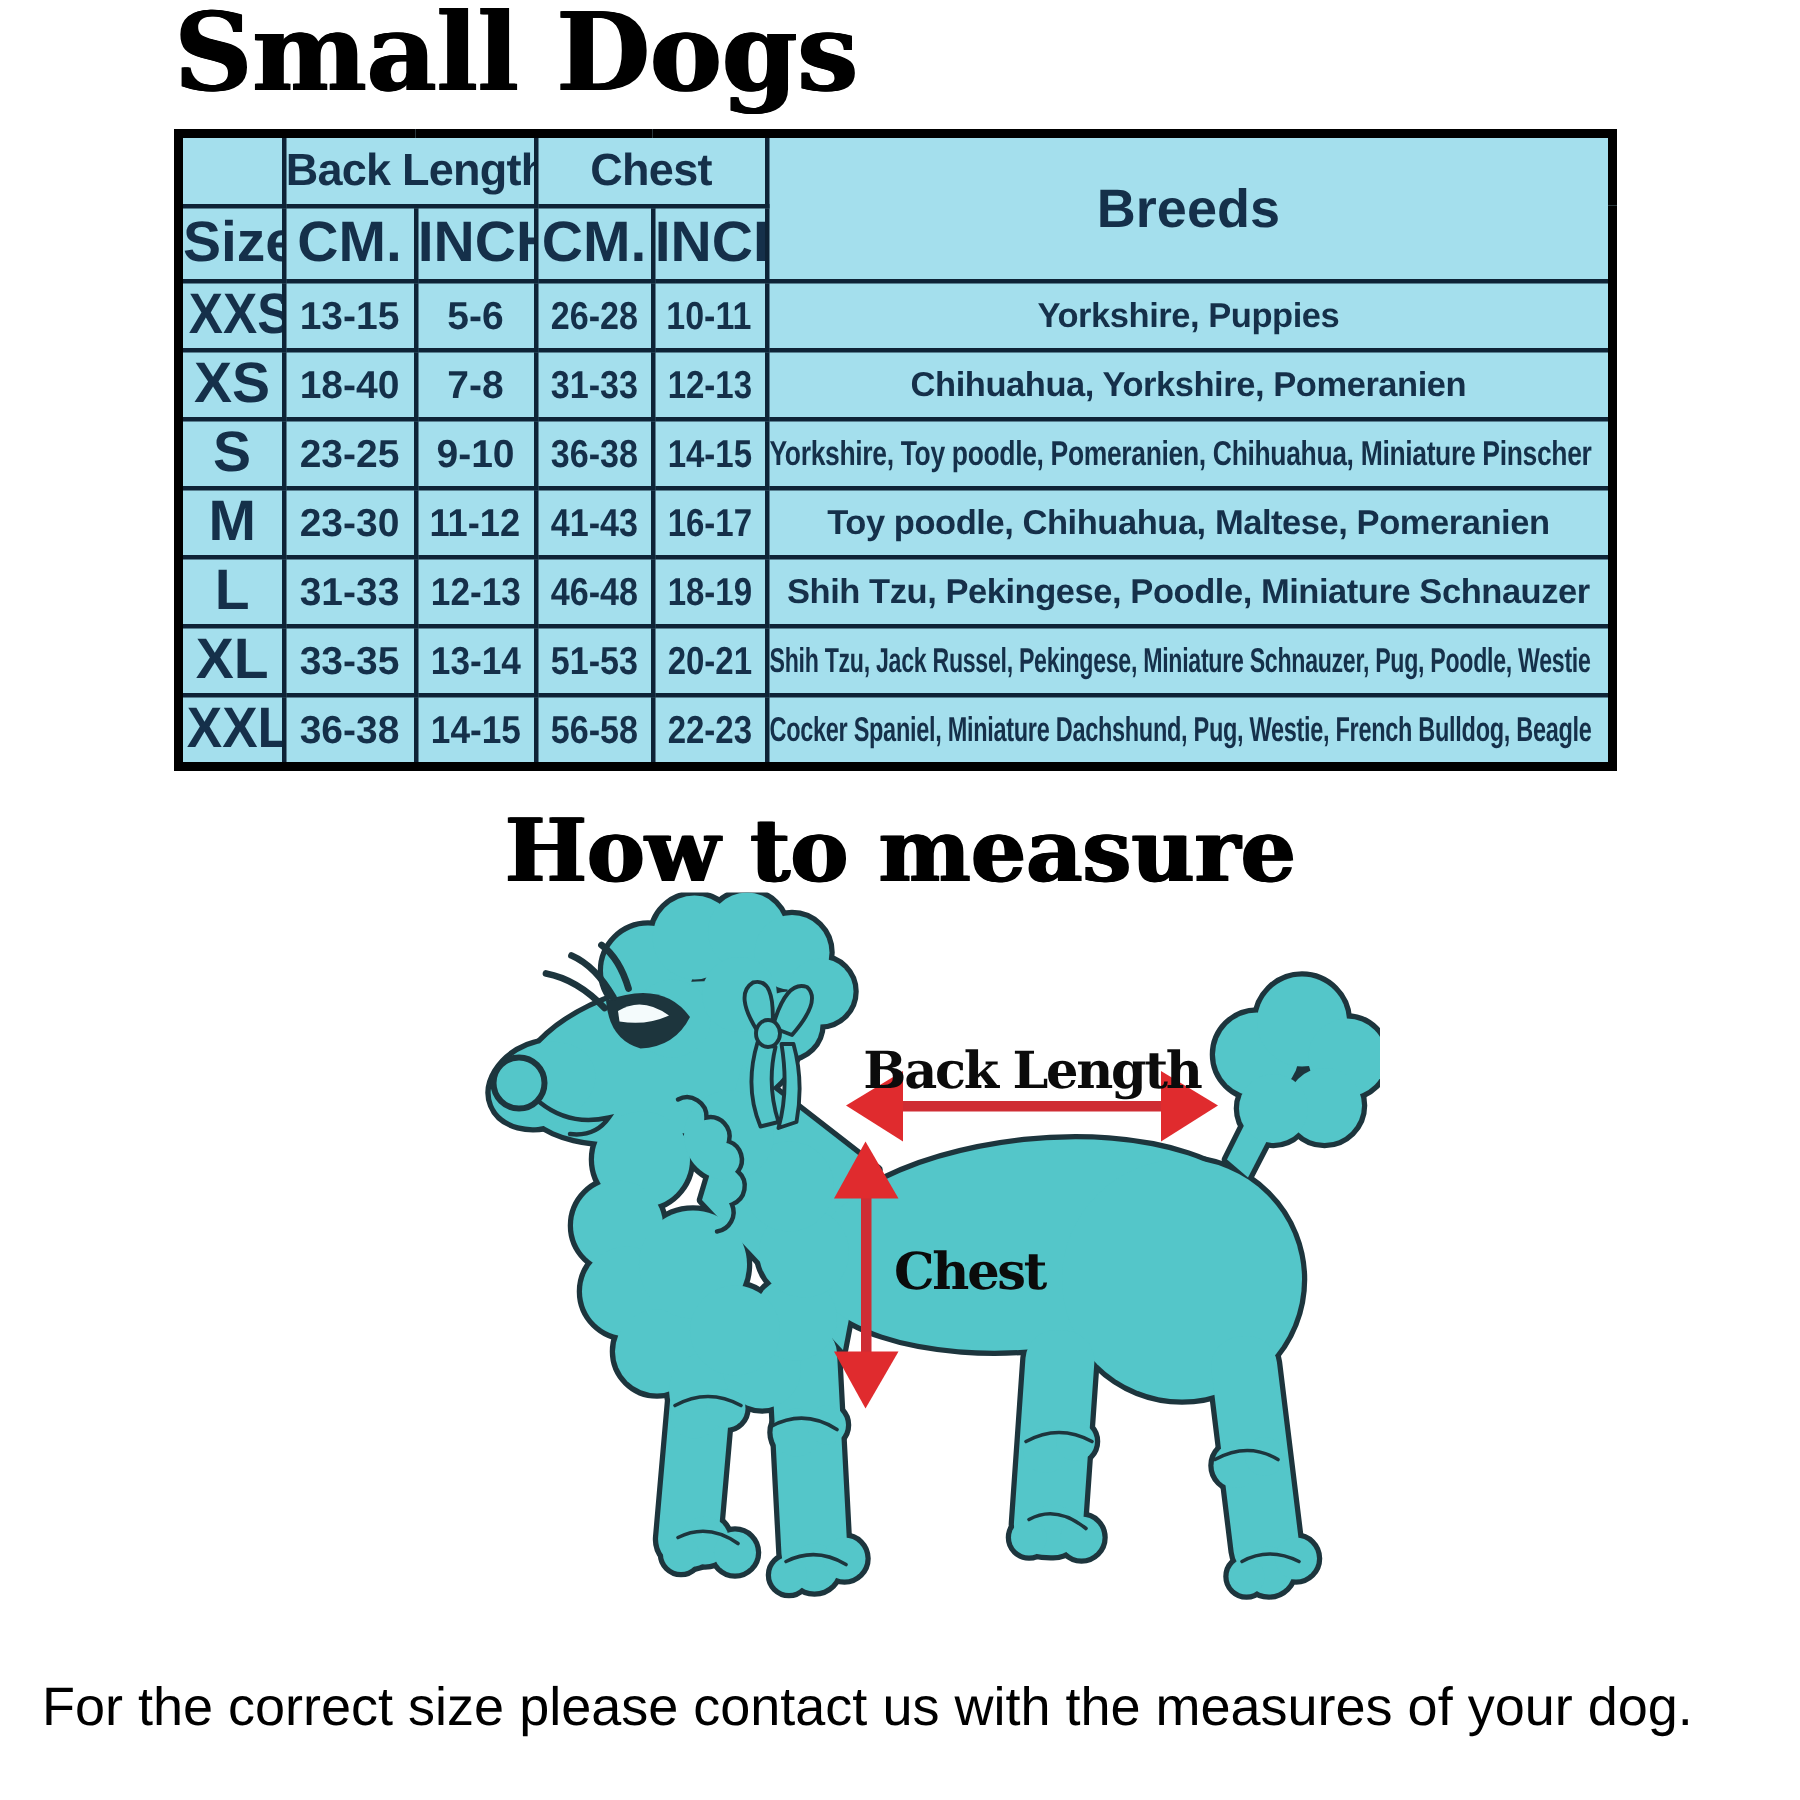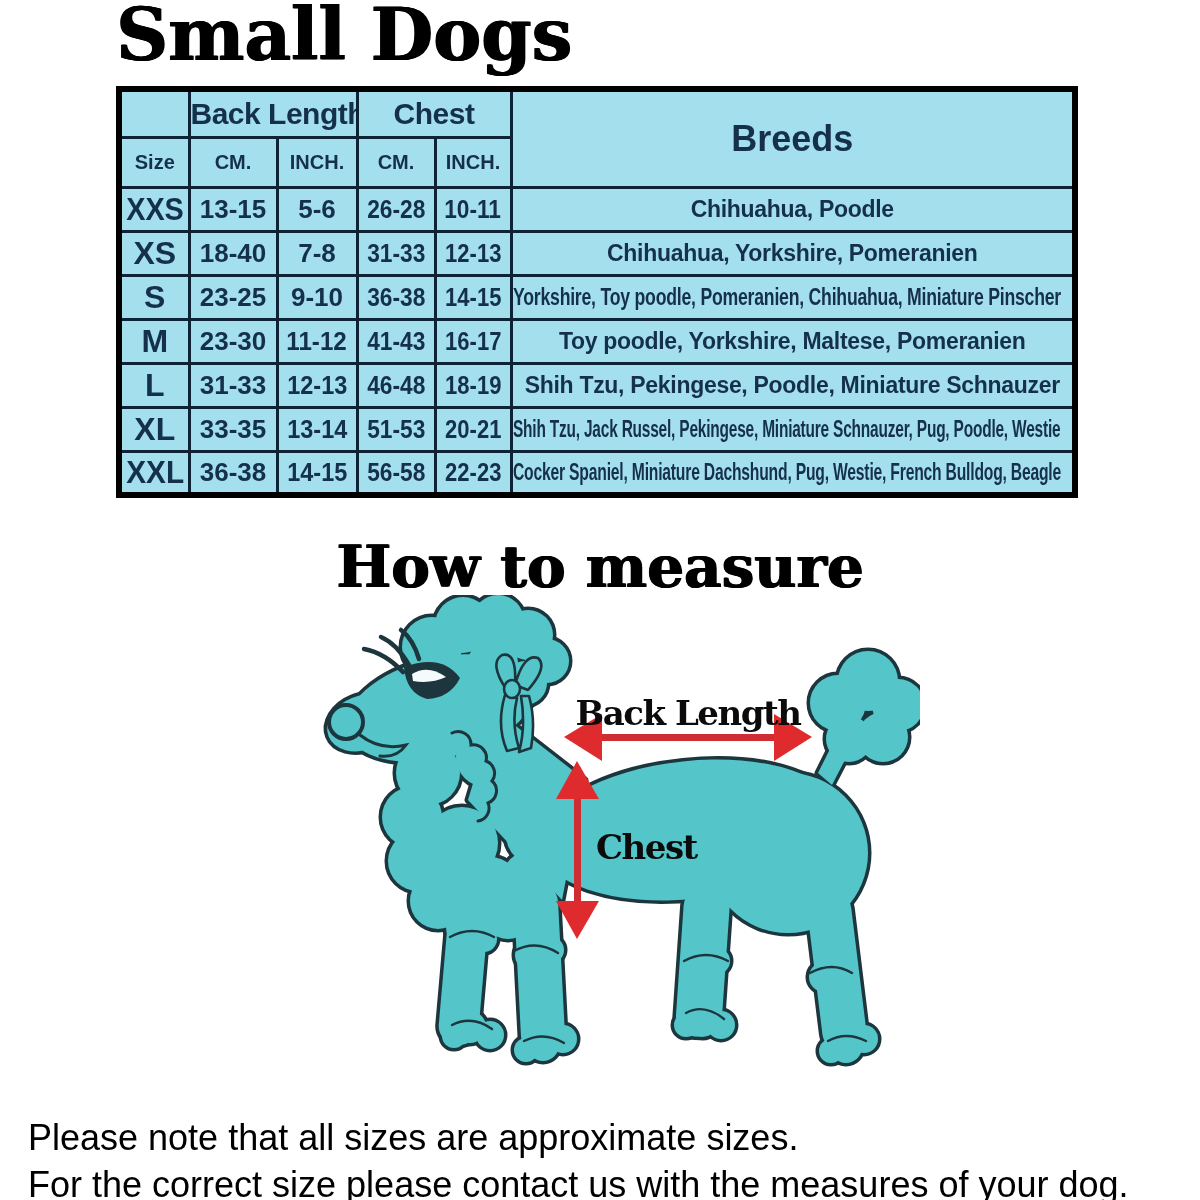--- a/index.html
+++ b/index.html
@@ -41,22 +41,22 @@
   table.size-chart td{
     border:3px solid var(--table-border);
     text-align:center;vertical-align:middle;padding:0;overflow:hidden;
     color:var(--navy);font-weight:bold;white-space:nowrap;
   }
   tr.gh-row{height:48px;}
   tr.ch-row{height:50px;}
   tr.data-row{height:44px;}
   td.group-h{font-size:30px;letter-spacing:-0.5px;}
   td.breeds-h{font-size:36px;}
-  td.red-h{color:var(--red-text);font-size:20px;}
-  td.size{font-size:32px;}
+  td.red-h{color:var(--red-text);font-size:38px;}
+  td.size{font-size:38px;}
   td.num{font-size:26px;}
   td.breeds{text-align:left;padding-left:7px;font-size:23px;letter-spacing:-0.3px;}
   td .fit{display:inline-block;transform-origin:center center;white-space:nowrap;}
   td.breeds .fit{transform-origin:left center;}
 
   .diagram{position:absolute;left:300px;top:595px;width:620px;height:500px;}
   .dog-stroke{fill:var(--dog);stroke:var(--outline);stroke-width:7;stroke-linejoin:round;}
   .dog-fill{fill:var(--dog);}
   .dark-fill{fill:var(--outline);}
   .white-fill{fill:#f4fbfc;}
@@ -106,21 +106,21 @@
         <td class="red-h">INCH.</td>
         <td class="red-h">CM.</td>
         <td class="red-h">INCH.</td>
       </tr>
     <tr class="data-row">
           <td class="size"><span class="fit" style="transform: scaleX(0.9);">XXS</span></td>
           <td class="num"><span class="fit">13-15</span></td>
           <td class="num"><span class="fit">5-6</span></td>
           <td class="num"><span class="fit" style="transform: scaleX(0.875);">26-28</span></td>
           <td class="num"><span class="fit" style="transform: scaleX(0.871);">10-11</span></td>
-          <td class="breeds"><span class="fit">Chihuahua, Poodle</span></td>
+          <td class="breeds"><span class="fit">Yorkshire, Puppies</span></td>
         </tr>
         <tr class="data-row">
           <td class="size"><span class="fit">XS</span></td>
           <td class="num"><span class="fit">18-40</span></td>
           <td class="num"><span class="fit">7-8</span></td>
           <td class="num"><span class="fit" style="transform: scaleX(0.875);">31-33</span></td>
           <td class="num"><span class="fit" style="transform: scaleX(0.847);">12-13</span></td>
           <td class="breeds"><span class="fit">Chihuahua, Yorkshire, Pomeranien</span></td>
         </tr>
         <tr class="data-row">
@@ -130,21 +130,21 @@
           <td class="num"><span class="fit" style="transform: scaleX(0.875);">36-38</span></td>
           <td class="num"><span class="fit" style="transform: scaleX(0.847);">14-15</span></td>
           <td class="breeds"><span class="fit" style="transform: scaleX(0.768);">Yorkshire, Toy poodle, Pomeranien, Chihuahua, Miniature Pinscher</span></td>
         </tr>
         <tr class="data-row">
           <td class="size"><span class="fit">M</span></td>
           <td class="num"><span class="fit">23-30</span></td>
           <td class="num"><span class="fit" style="transform: scaleX(0.929);">11-12</span></td>
           <td class="num"><span class="fit" style="transform: scaleX(0.875);">41-43</span></td>
           <td class="num"><span class="fit" style="transform: scaleX(0.847);">16-17</span></td>
-          <td class="breeds"><span class="fit">Toy poodle, Yorkshire, Maltese, Pomeranien</span></td>
+          <td class="breeds"><span class="fit">Toy poodle, Chihuahua, Maltese, Pomeranien</span></td>
         </tr>
         <tr class="data-row">
           <td class="size"><span class="fit">L</span></td>
           <td class="num"><span class="fit">31-33</span></td>
           <td class="num"><span class="fit" style="transform: scaleX(0.903);">12-13</span></td>
           <td class="num"><span class="fit" style="transform: scaleX(0.875);">46-48</span></td>
           <td class="num"><span class="fit" style="transform: scaleX(0.847);">18-19</span></td>
           <td class="breeds"><span class="fit">Shih Tzu, Pekingese, Poodle, Miniature Schnauzer</span></td>
         </tr>
         <tr class="data-row">
@@ -266,17 +266,16 @@
     </g>
     <g>
       <rect class="arrow-shaft" x="274" y="182" width="7" height="146"></rect>
       <polygon class="arrow-head" points="277,166 256,204 299,204"></polygon>
       <polygon class="arrow-head" points="277,344 256,306 299,306"></polygon>
       <text class="arrow-label" x="296" y="264" text-anchor="start">Chest</text>
     </g>
   </svg>
 
   <div class="notes">
-    <div>Please note that all sizes are approximate sizes.</div>
     <div>For the correct size please contact us with the measures of your dog.</div>
   </div>
 
 </div>
 
 </body></html>

